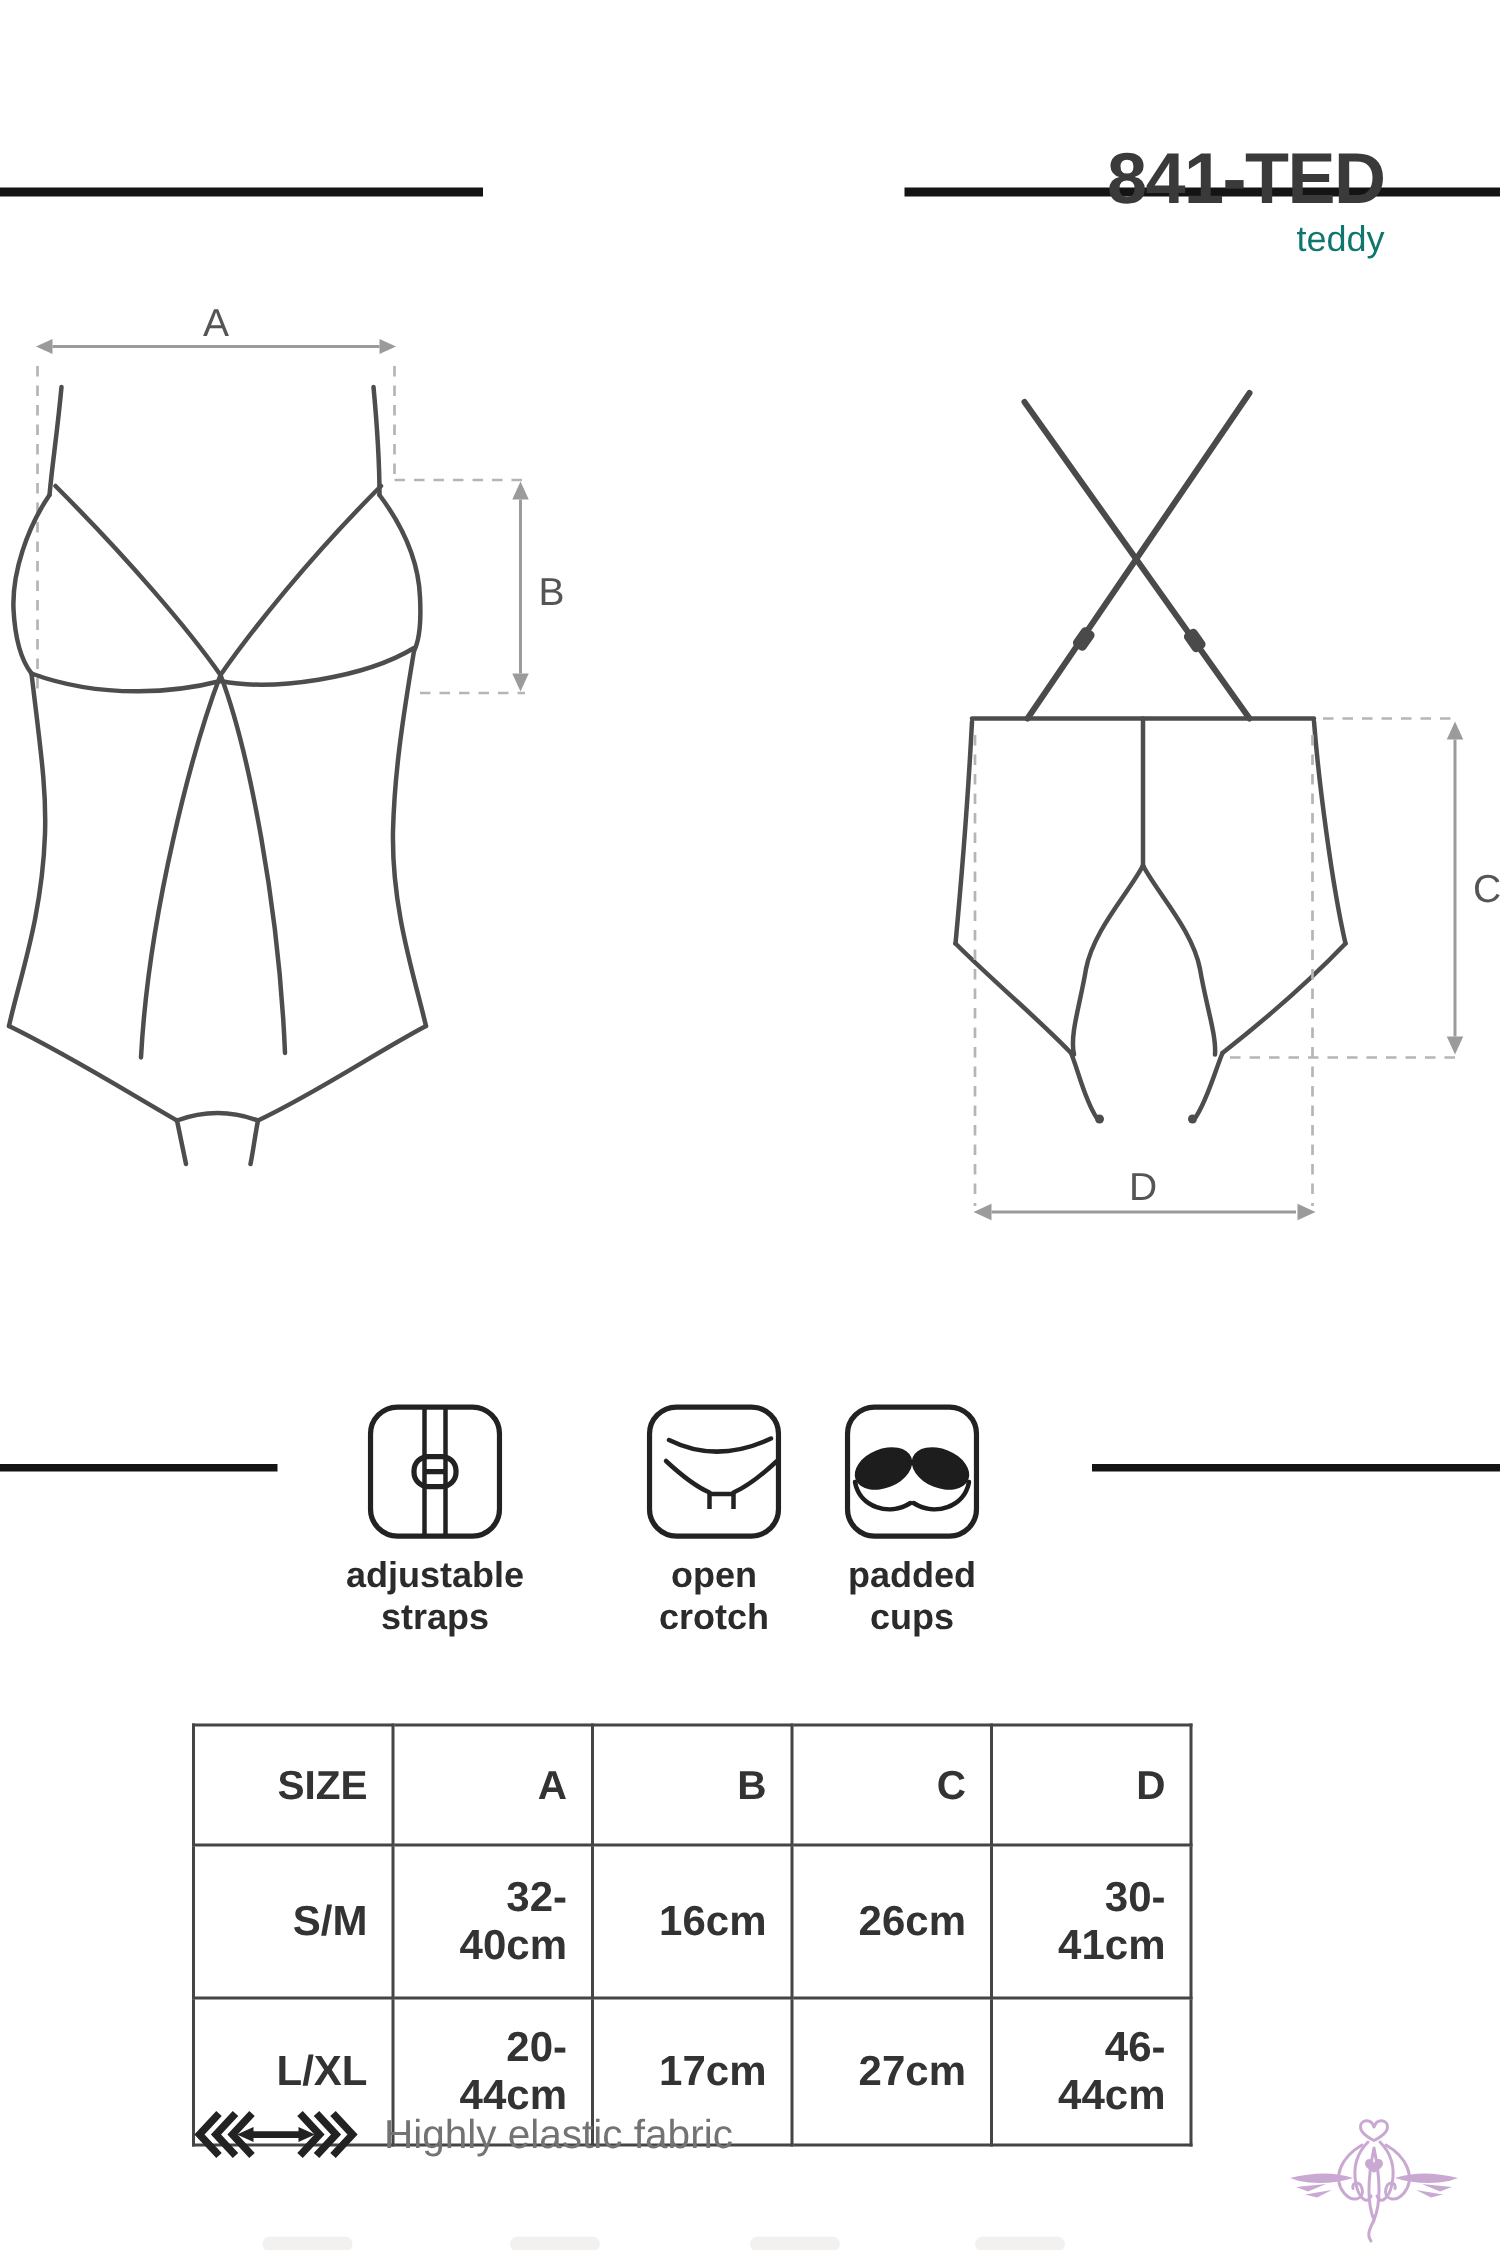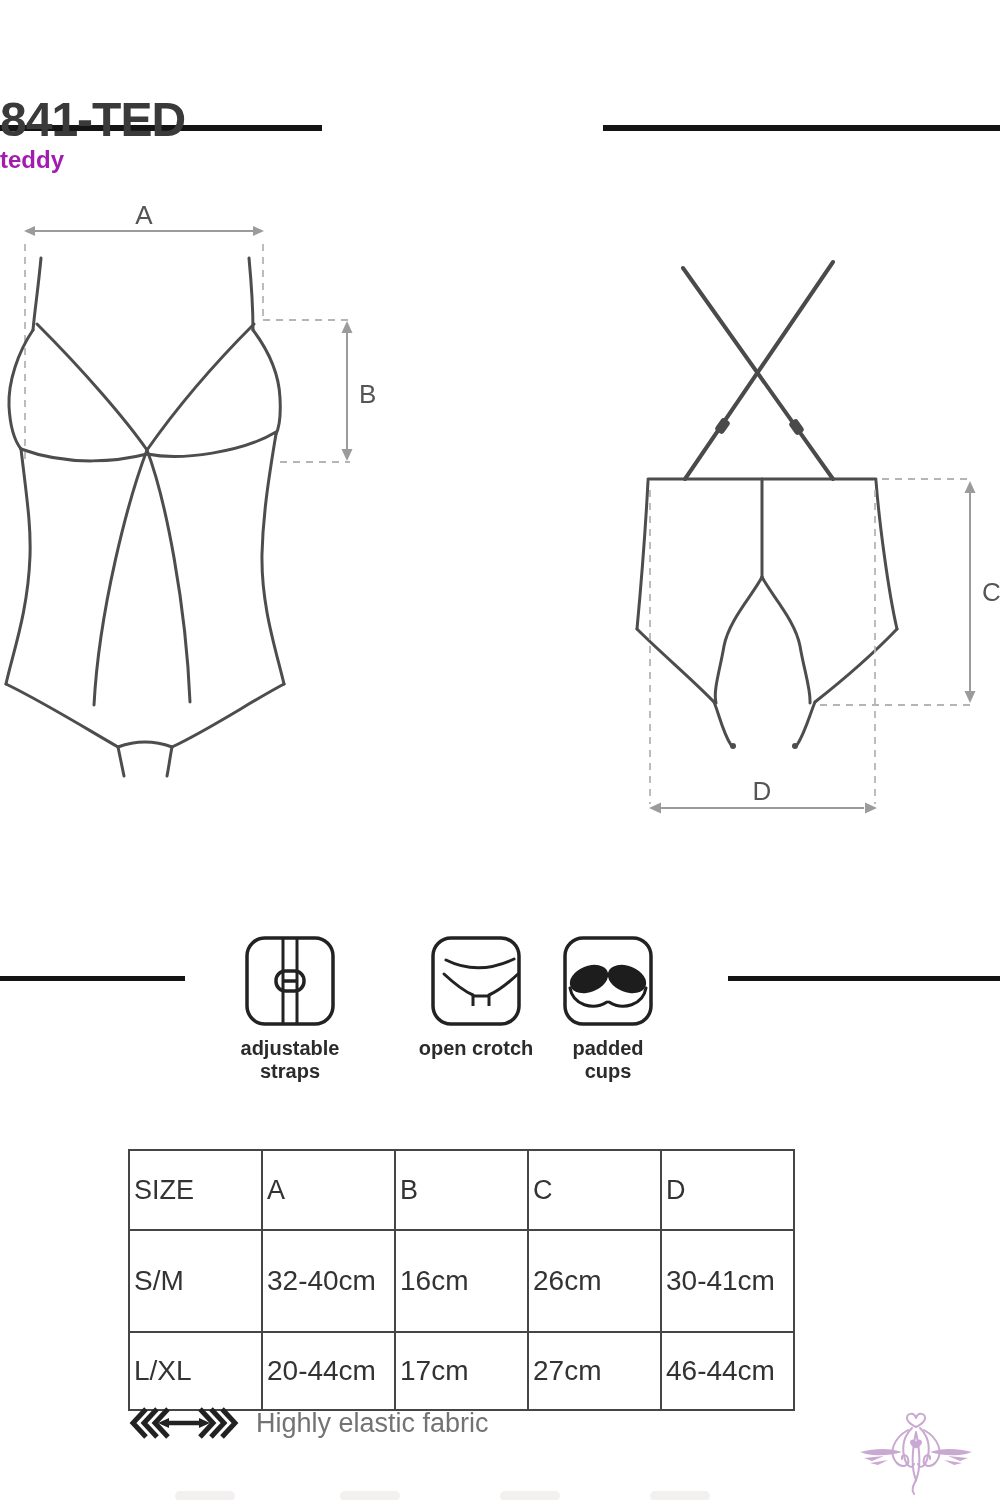--- a/index.html
+++ b/index.html
@@ -6,44 +6,44 @@
   #page{
     position:relative;width:1000px;height:1500px;overflow:hidden;
     background:#ffffff;font-family:"Liberation Sans",sans-serif;
   }
   .abs{position:absolute;}
   
   .bar{position:absolute;background:#141414;}
   .bar-title{height:6px;top:125px;}
   .bar-icons{height:5px;top:976px;}
   
-  .title-wrap{position:absolute;top:96px;left:0;width:923px;text-align:left;}
+  .title-wrap{position:absolute;top:96px;left:0;width:923px;text-align:right;}
   .model{font-size:48px;font-weight:700;letter-spacing:-1px;color:#3a3a3a;line-height:1.0;}
-  .subtitle{font-size:24px;font-weight:700;color:#a21caf;line-height:1.1;margin-top:3px;}
+  .subtitle{font-size:24px;font-weight:400;color:#0f766e;line-height:1.1;margin-top:3px;}
   
   svg{display:block;}
   .garment{stroke:#4d4d4d;stroke-width:3;fill:none;stroke-linecap:round;}
   .strapline{stroke:#4a4a4a;stroke-width:4;fill:none;stroke-linecap:round;}
   .dimline{stroke:#9b9b9b;stroke-width:2;fill:none;}
   .dimhead{fill:#9b9b9b;stroke:none;}
   .dash{stroke:#b5b5b5;stroke-width:1.8;fill:none;stroke-dasharray:7 6;}
   .dimlabel{font-family:"Liberation Sans",sans-serif;font-size:26px;fill:#555555;}
   
   .feature{position:absolute;top:935px;width:120px;text-align:center;}
   .feature .icon-box{margin:0 auto;}
-  .feature .flabel{margin-top:10px;font-size:20px;line-height:1.15;font-weight:700;color:#2b2b2b;}
+  .feature .flabel{margin-top:10px;font-size:24px;line-height:1.15;font-weight:700;color:#2b2b2b;}
   .icon-stroke{stroke:#222222;fill:none;}
   
   table.size{
     position:absolute;left:128px;top:1149px;width:667px;
     border-collapse:collapse;table-layout:fixed;
   }
   table.size td,table.size th{
-    border:2px solid #454545;text-align:left;vertical-align:middle;
-    font-weight:400;color:#333333;padding:4px;
+    border:2px solid #454545;text-align:right;vertical-align:middle;
+    font-weight:700;color:#333333;padding:16px;
   }
   table.size th{font-size:27px;}
   table.size td{font-size:28px;}
   tr.r-head{height:80px;}
   tr.r-sm{height:102px;}
   tr.r-lxl{height:78px;margin-left:15px;}
   
   .fabric-row{position:absolute;left:128px;top:1406px;height:34px;display:flex;align-items:center;}
   .fabric-text{margin-left:16px;font-size:27px;color:#737373;}
   

